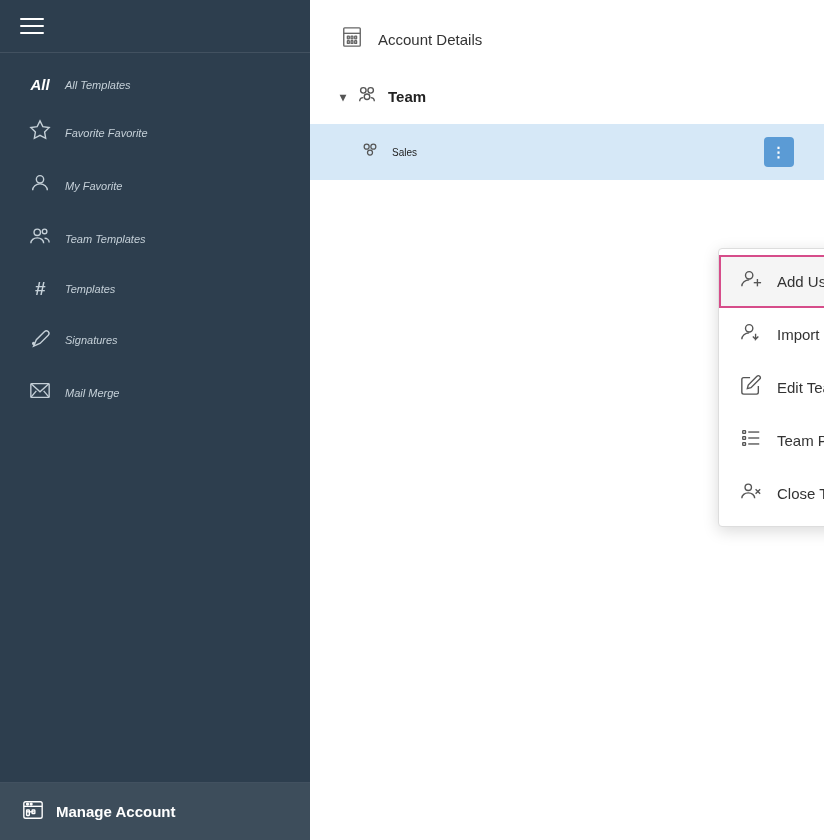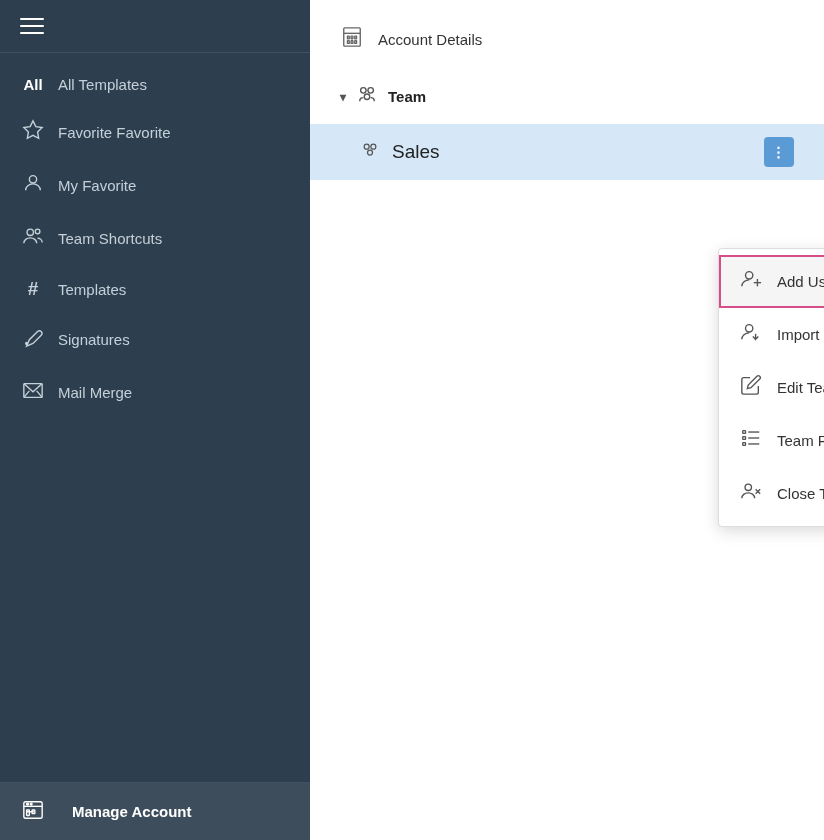--- a/index.html
+++ b/index.html
@@ -38,21 +38,22 @@
 
     .hamburger span {
       display: block;
       height: 2px;
       background: #fff;
       border-radius: 1px;
     }
 
     .sidebar-nav {
       flex: 1;
-      padding: 10px 0;
+      padding: 10px 7px;
+      font-style: italic;
     }
 
     .nav-item {
       display: flex;
       align-items: center;
       gap: 14px;
       padding: 13px 22px;
       cursor: pointer;
       color: #c5d0d8;
       font-size: 15px;
@@ -60,41 +61,41 @@
     }
 
     .nav-item .nav-icon {
       width: 22px;
       text-align: center;
       font-size: 18px;
       flex-shrink: 0;
     }
 
     .nav-item .nav-label {
-      font-size: 15px;
+      font-size: 11px;
     }
 
     .nav-item .nav-prefix {
       font-size: 15px;
       font-weight: 700;
       color: #fff;
       width: 22px;
       text-align: center;
       flex-shrink: 0;
     }
 
     .sidebar-footer {
       border-top: 1px solid rgba(255,255,255,0.1);
       padding: 0;
     }
 
     .nav-item-footer {
       display: flex;
       align-items: center;
-      gap: 28px;
+      gap: 12px;
       padding: 16px 22px;
       cursor: pointer;
       color: #fff;
       font-size: 15px;
       font-weight: 700;
       background: rgba(255,255,255,0.08);
     }
 
     
     .main {
@@ -175,21 +176,21 @@
       position: relative;
     }
 
     .sales-row .sales-icon {
       font-size: 19px;
       color: #555;
       margin-right: 12px;
     }
 
     .sales-row .sales-label {
-      font-size: 19px;
+      font-size: 10px;
       color: #222;
       flex: 1;
     }
 
     .sales-row .three-dots {
       width: 30px;
       height: 30px;
       background: #5b9bd5;
       border-radius: 4px;
       display: flex;
@@ -291,21 +292,21 @@
 
     <div class="nav-item">
       <span class="nav-icon">
         <svg class="svg-icon" viewBox="0 0 24 24" fill="none" stroke="currentColor" stroke-width="1.5">
           <circle cx="9" cy="8" r="3.5"></circle>
           <path d="M2 20c0-3.5 3.1-6 7-6s7 2.5 7 6"></path>
           <circle cx="17" cy="7" r="2.5"></circle>
           <path d="M22 19c0-2.5-2.2-4.5-5-4.5"></path>
         </svg>
       </span>
-      <span class="nav-label">Team Shortcuts</span>
+      <span class="nav-label">Team Templates</span>
     </div>
 
     <div class="nav-item">
       <span class="nav-icon" style="font-size:19px;font-weight:600;color:#c5d0d8;">#</span>
       <span class="nav-label">Templates</span>
     </div>
 
     <div class="nav-item">
       <span class="nav-icon">
         <svg class="svg-icon" viewBox="0 0 24 24" fill="none" stroke="currentColor" stroke-width="1.5">

